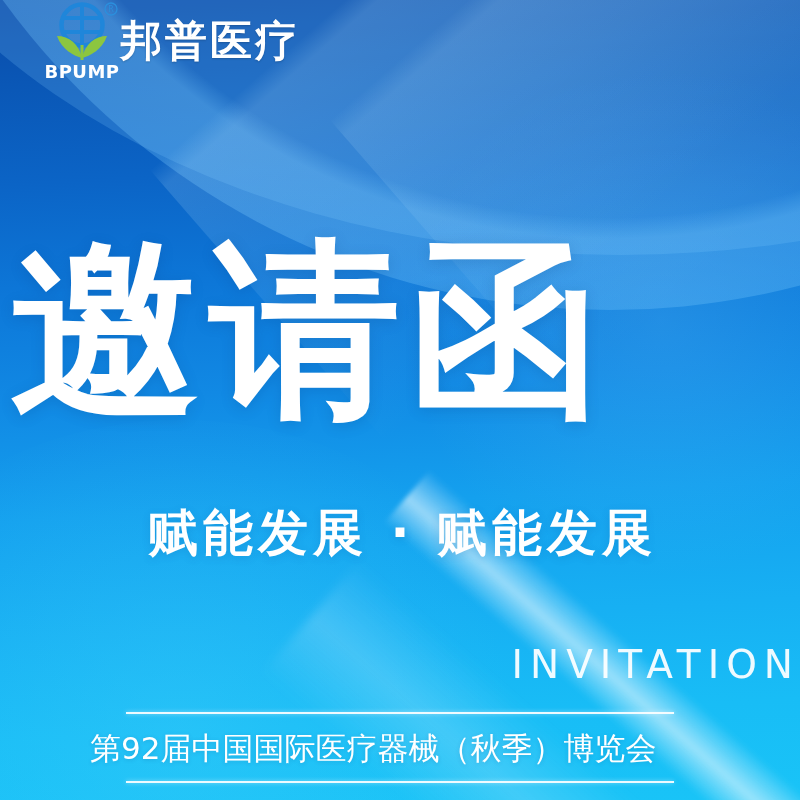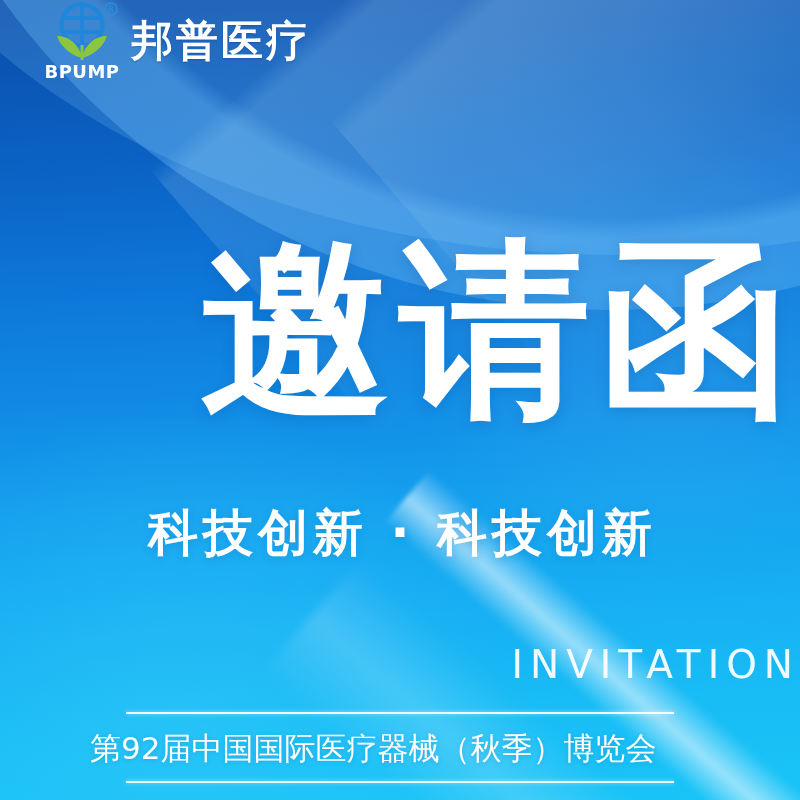--- a/index.html
+++ b/index.html
@@ -118,29 +118,28 @@
   .logo-mark { position: relative; width: 76px; height: 82px; }
   .logo-mark svg { display:block; }
   .brand-name {
     color: #ffffff;
     font-size: 42px;
     font-weight: 700;
     letter-spacing: 3px;
     line-height: 1;
     text-shadow: 0 1px 2px rgba(0,0,0,0.18);
     white-space: nowrap;
-    margin-left: 11px;
   }
 
   
   .title-main {
     position: absolute;
     left: 0; right: 0;
     top: 236px;
-    text-align: right;
+    text-align: left;
     color: #ffffff;
     font-size: 190px;
     font-weight: 700;
     letter-spacing: 10px;
     line-height: 1;
     text-indent: 10px;
     z-index: 5;
     text-shadow: 0 3px 14px rgba(0,60,130,0.18);
   }
 
@@ -240,21 +239,21 @@
         <path d="M36.5 60 L36.5 45 L39.5 45 L39.5 60 Z" fill="#8cc63f"></path>
 
         <text x="38" y="78" font-family="DejaVu Sans, sans-serif" font-size="18" font-weight="bold" fill="#ffffff" text-anchor="middle" letter-spacing="0.5">BPUMP</text>
       </svg>
     </div>
     <div class="brand-name">邦普医疗</div>
   </div>
 
   <div class="title-main">邀请函</div>
 
-  <div class="subtitle">科技创新 · 科技创新</div>
+  <div class="subtitle">赋能发展 · 赋能发展</div>
 
   <div class="invitation-en">INVITATION</div>
 
   <div class="footer">
     <div class="rule"></div>
     <div class="footer-text">第92届中国国际医疗器械（秋季）博览会</div>
     <div class="rule"></div>
   </div>
 
 </div>

